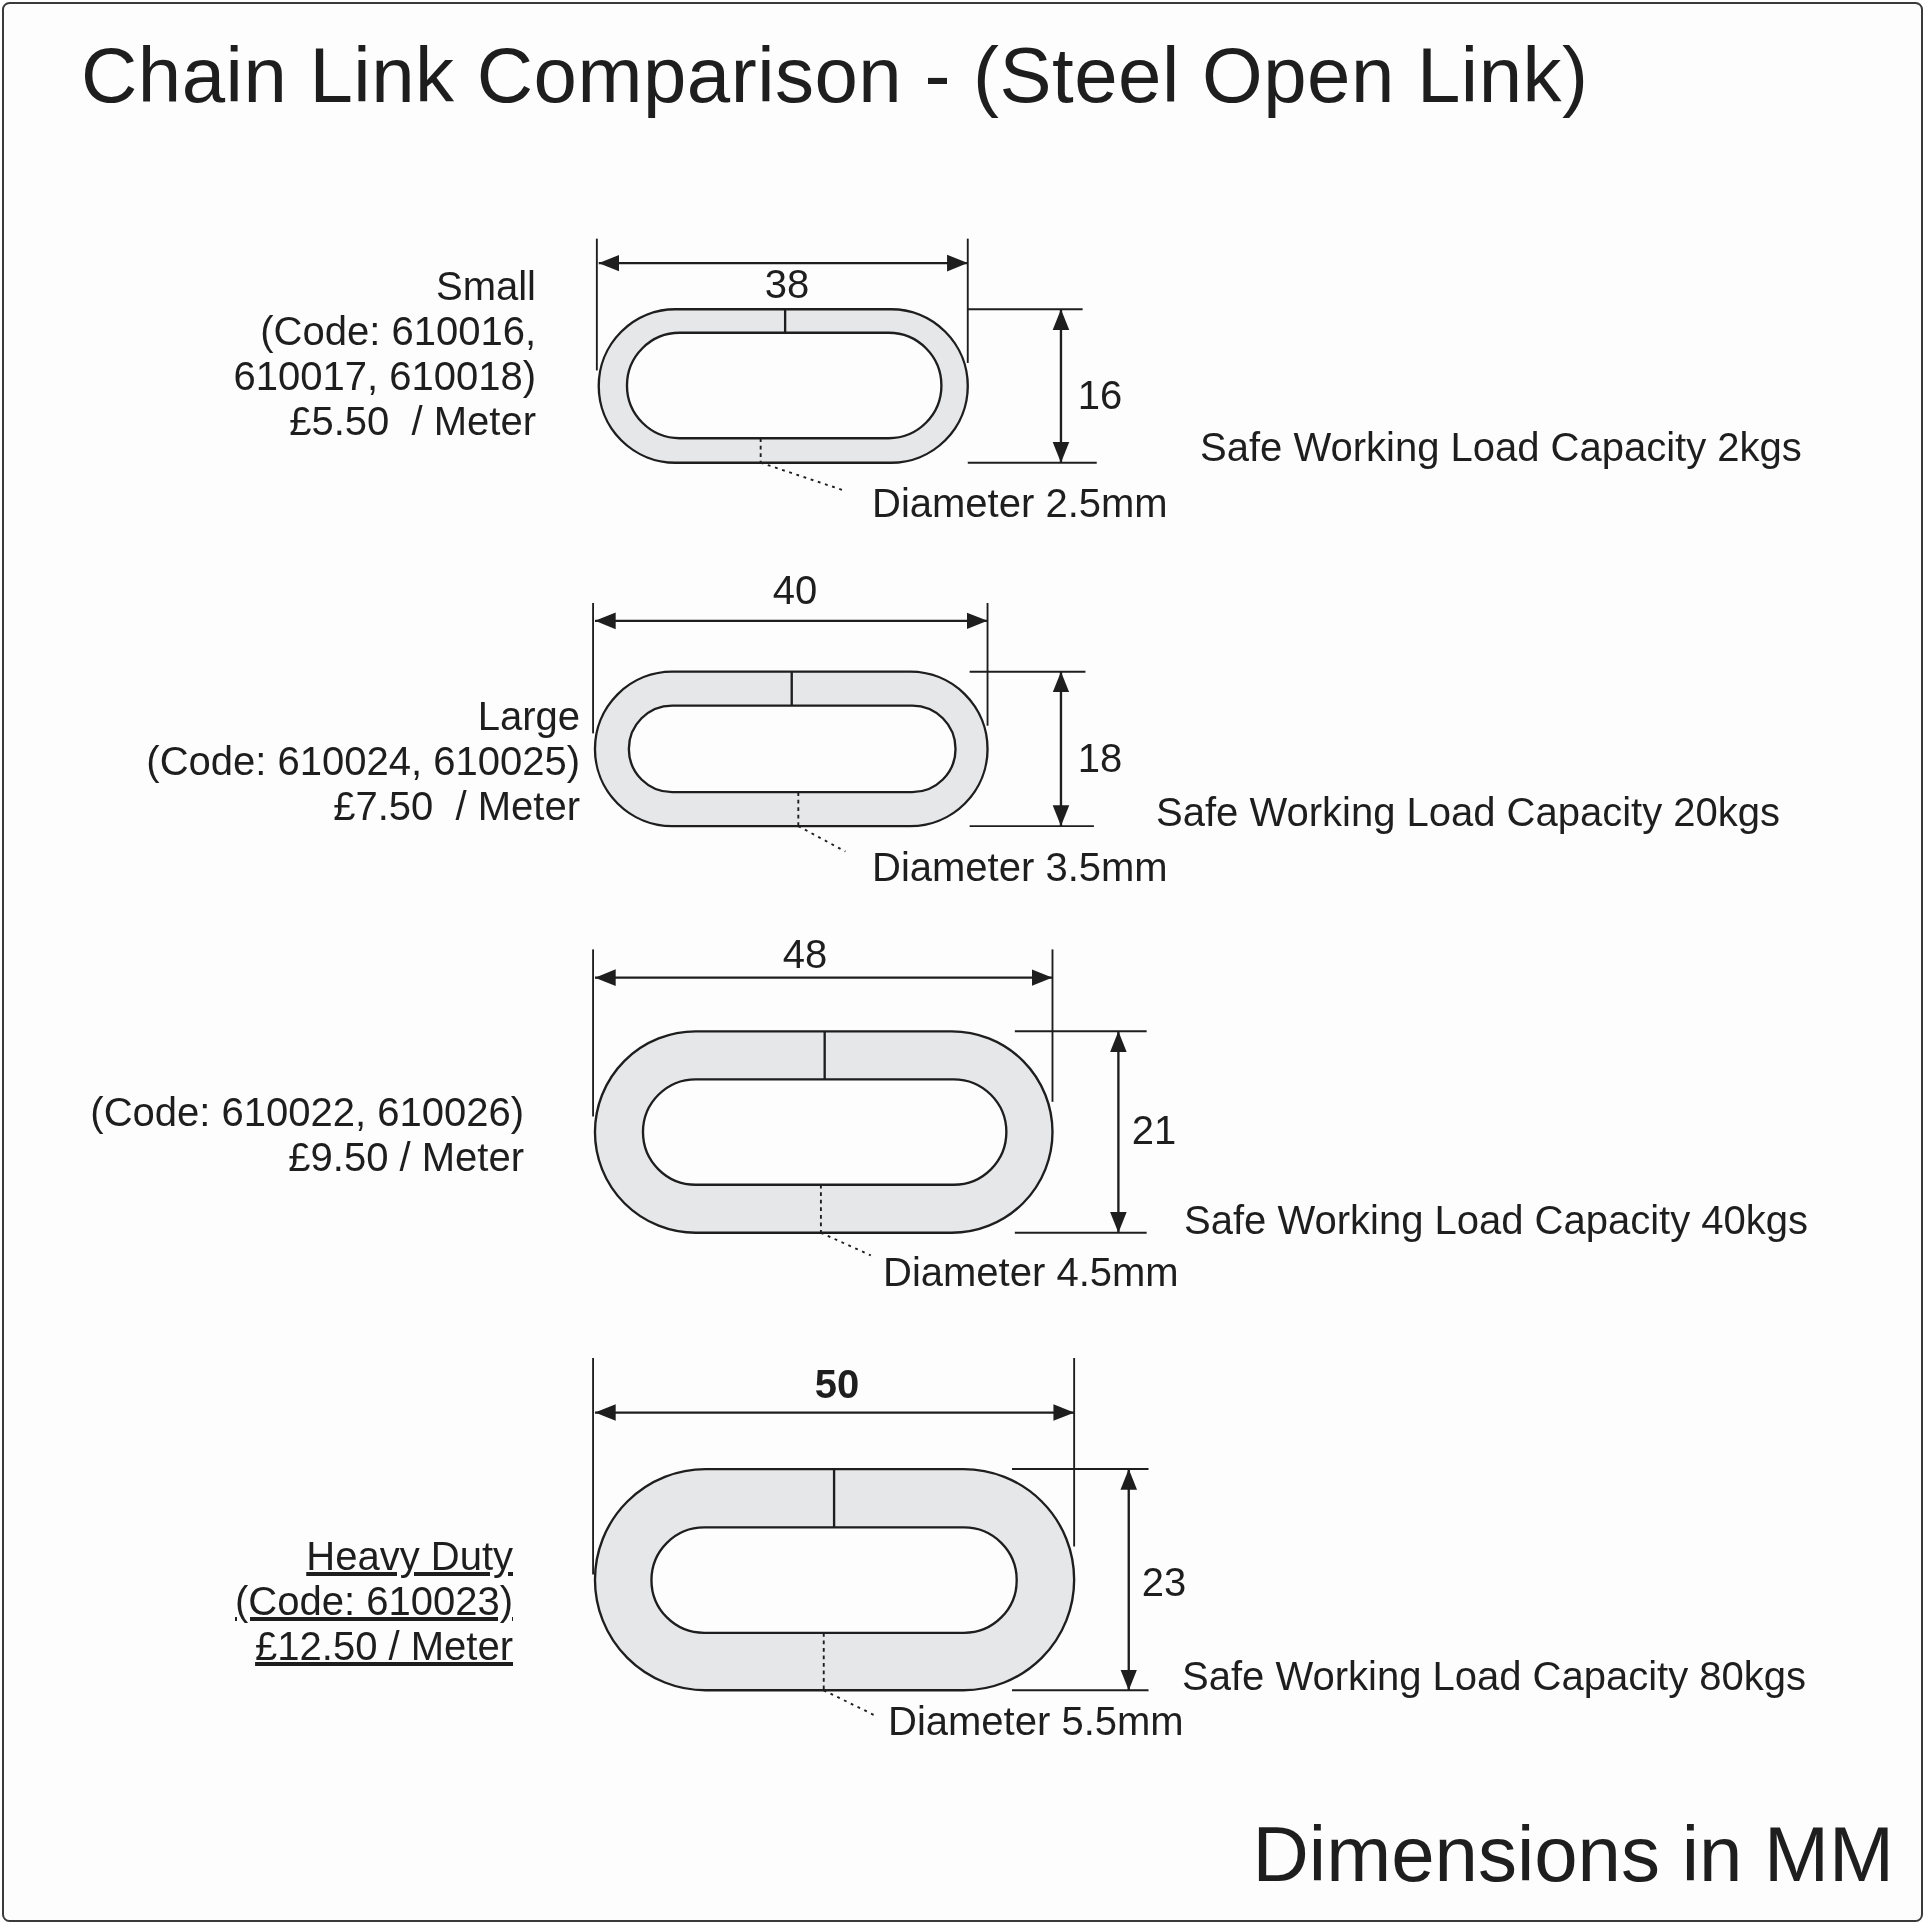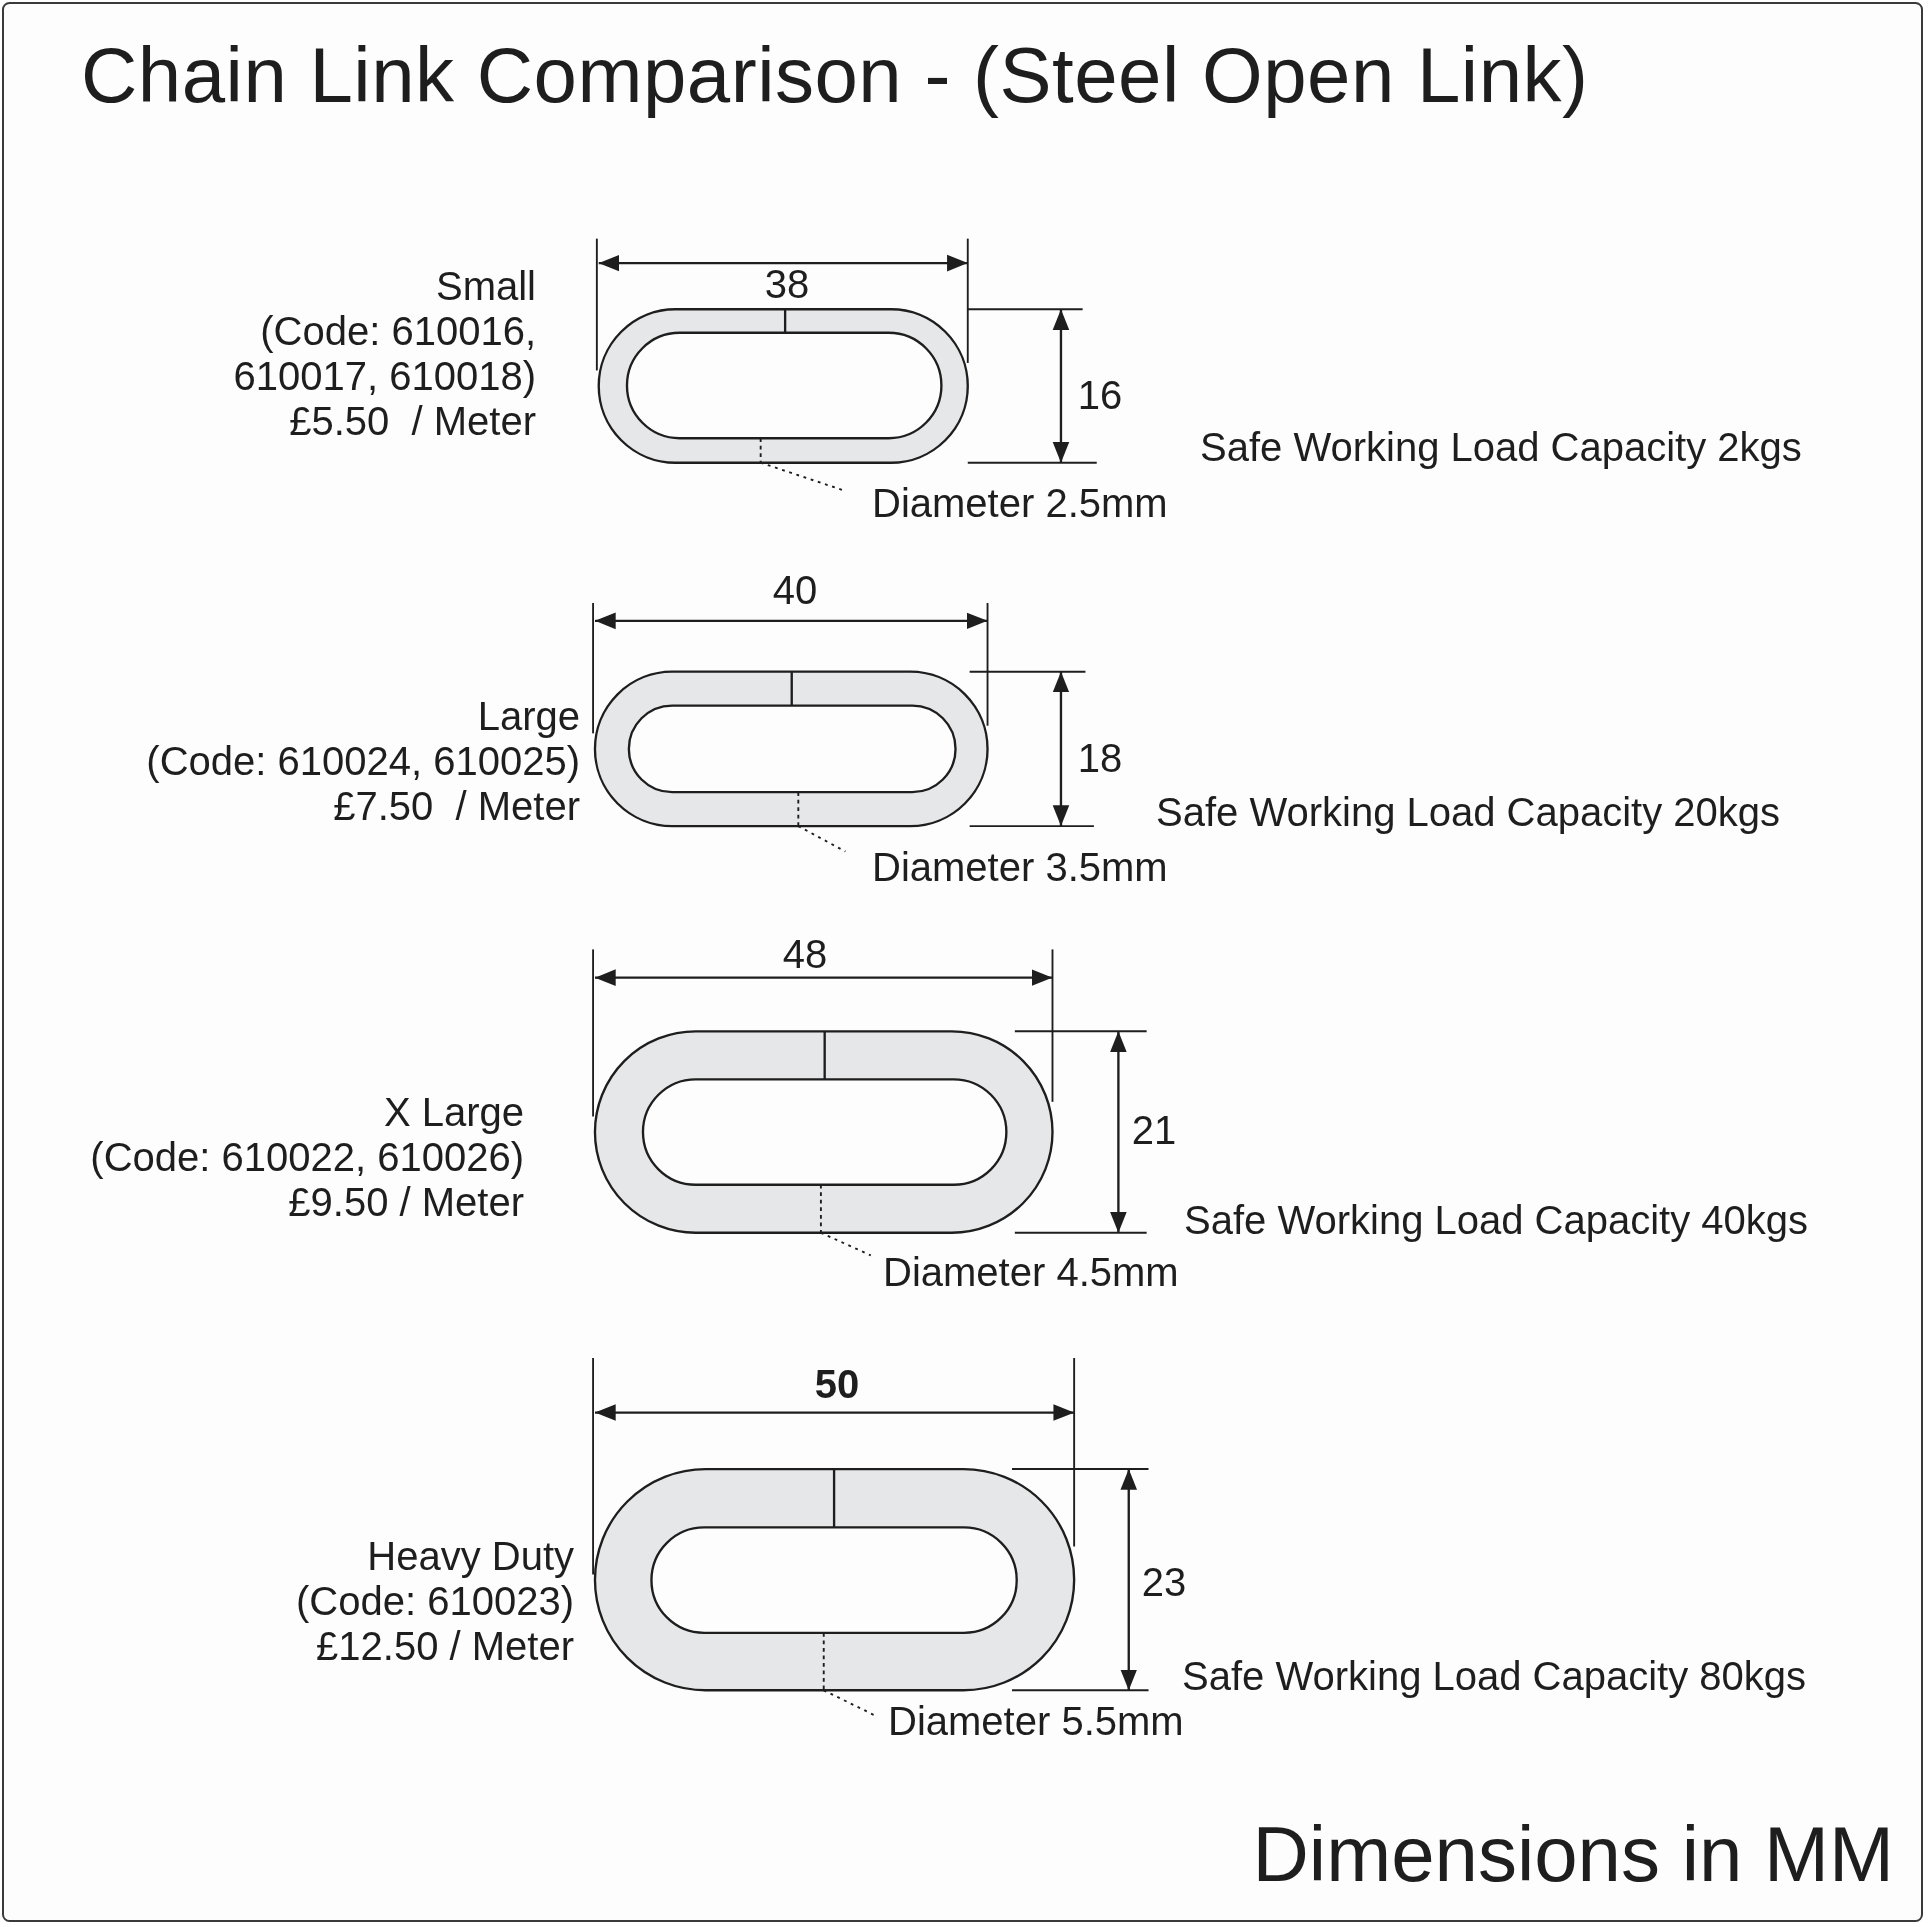--- a/index.html
+++ b/index.html
@@ -93,30 +93,29 @@
   <div>Large</div>
   <div>(Code: 610024, 610025)</div>
   <div>£7.50  / Meter</div>
 </div>
 <div class="dim" style="left:795px; top:590px;">40</div>
 <div class="dim" style="left:1100px; top:758px;">18</div>
 <div class="lbl" style="left:872px; top:847px;">Diameter 3.5mm</div>
 <div class="lbl" style="left:1156px; top:792px;">Safe Working Load Capacity 20kgs</div>
 
 <div class="desc" style="right:1404px; top:1090px;">
-  <div>X Large</div>
   <div>(Code: 610022, 610026)</div>
   <div>£9.50 / Meter</div>
 </div>
 <div class="dim" style="left:805px; top:954px;">48</div>
 <div class="dim" style="left:1154px; top:1130px;">21</div>
 <div class="lbl" style="left:883px; top:1252px;">Diameter 4.5mm</div>
 <div class="lbl" style="left:1184px; top:1200px;">Safe Working Load Capacity 40kgs</div>
 
-<div class="desc" style="right:1354px; top:1534px;">
+<div class="desc" style="right:1415px; top:1534px;text-decoration:underline;">
   <div>Heavy Duty</div>
   <div>(Code: 610023)</div>
   <div>£12.50 / Meter</div>
 </div>
 <div class="dim" style="left:837px; top:1384px;font-weight:bold;">50</div>
 <div class="dim" style="left:1164px; top:1582px;">23</div>
 <div class="lbl" style="left:888px; top:1701px;">Diameter 5.5mm</div>
 <div class="lbl" style="left:1182px; top:1656px;">Safe Working Load Capacity 80kgs</div>
 
 <div class="footer">Dimensions in MM</div>

